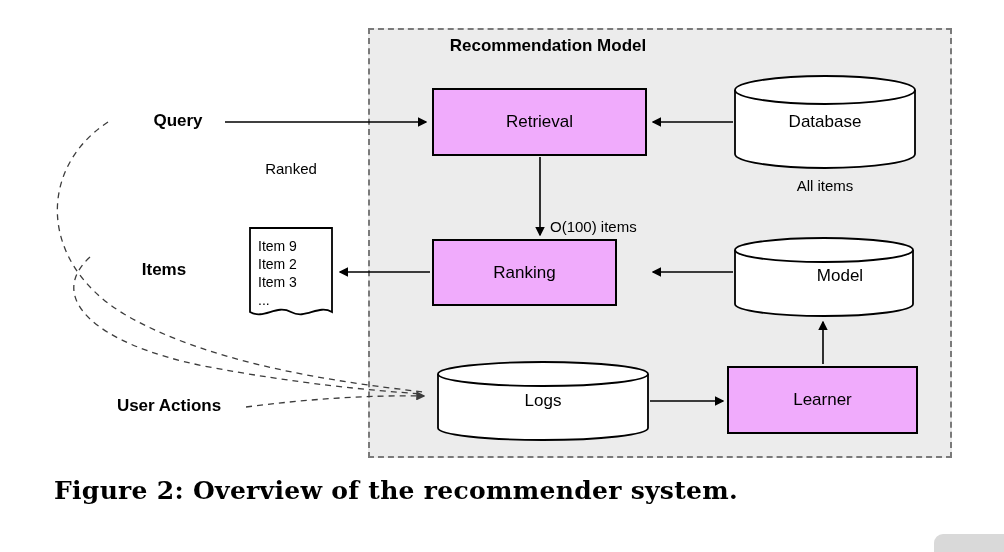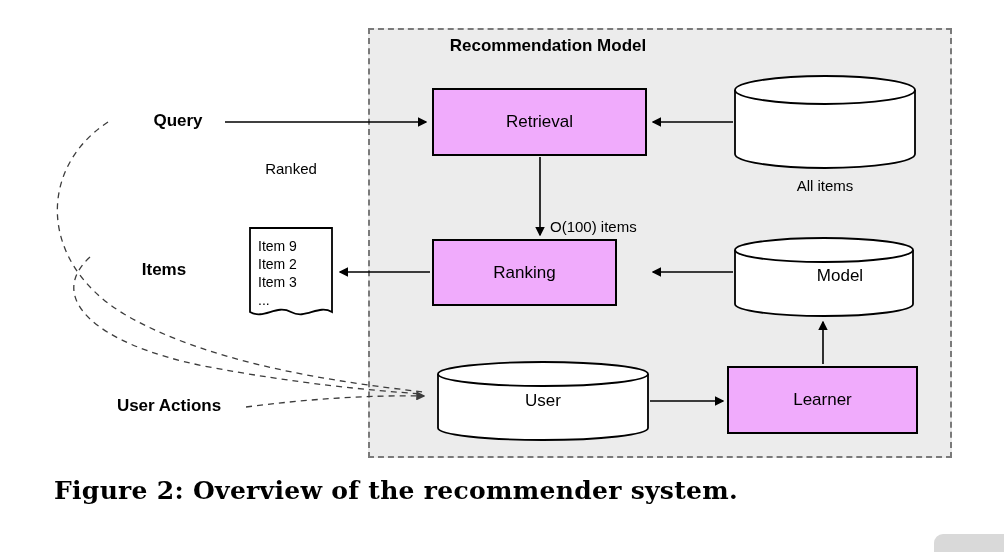--- a/index.html
+++ b/index.html
@@ -139,22 +139,23 @@
   </div>
 
   <div class="node" style="left:432px; top:239px; width:185px; height:67px;">
     <span>Ranking</span>
   </div>
 
   <div class="node" style="left:727px; top:366px; width:191px; height:68px;">
     <span>Learner</span>
   </div>
 
+  <div class="cyl-label" style="left:735px; top:112px; width:180px;">Database</div>
   <div class="cyl-label" style="left:735px; top:266px; width:210px;">Model</div>
-  <div class="cyl-label" style="left:438px; top:391px; width:210px;">User</div>
+  <div class="cyl-label" style="left:438px; top:391px; width:210px;">Logs</div>
 
   <div class="lbl center" style="left:735px; top:176px; width:180px;">All items</div>
   <div class="lbl" style="left:550px; top:177px;margin-top:40px;">O(100) items</div>
 
   <div class="lbl center" style="left:232px; top:159px; width:118px;">
     <div>Ranked</div>
   </div>
 
   <div class="doc-items">
     <div>Item 9</div>

